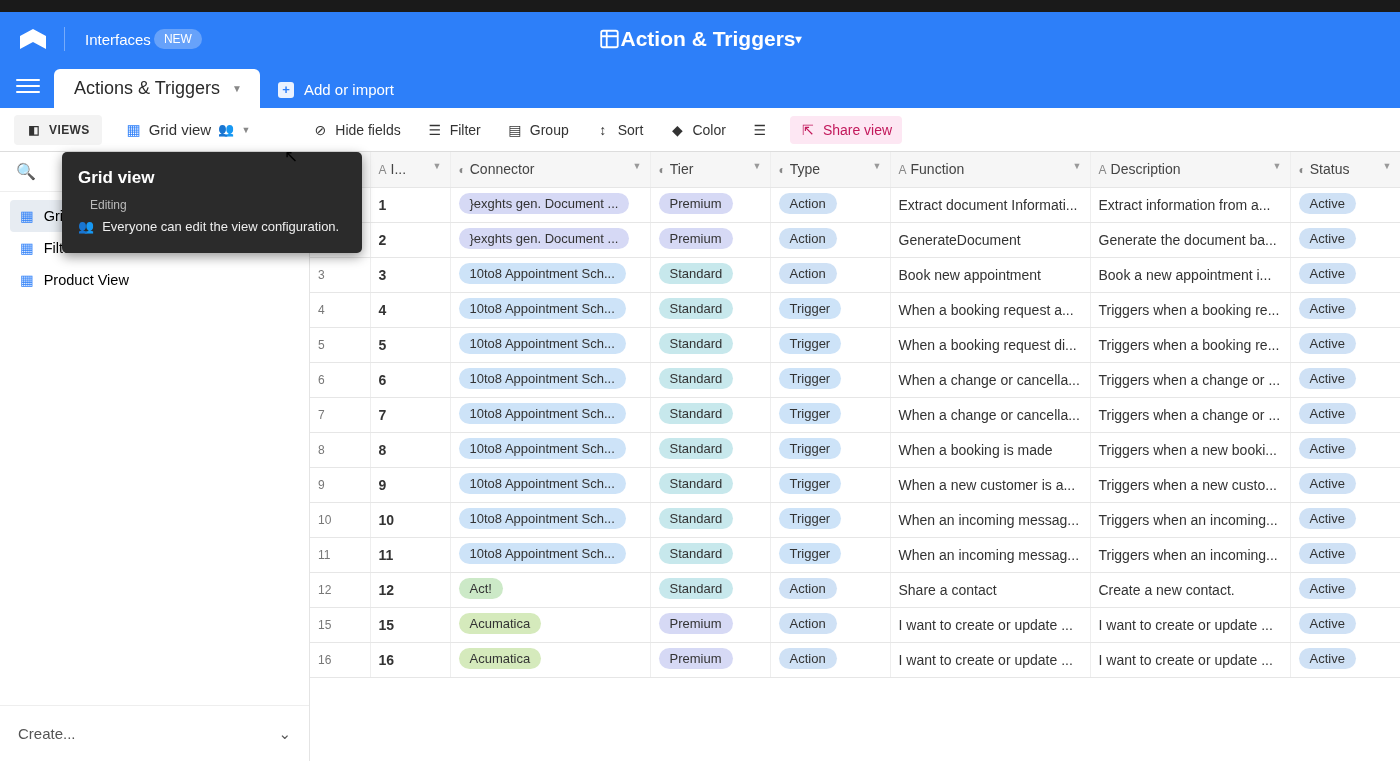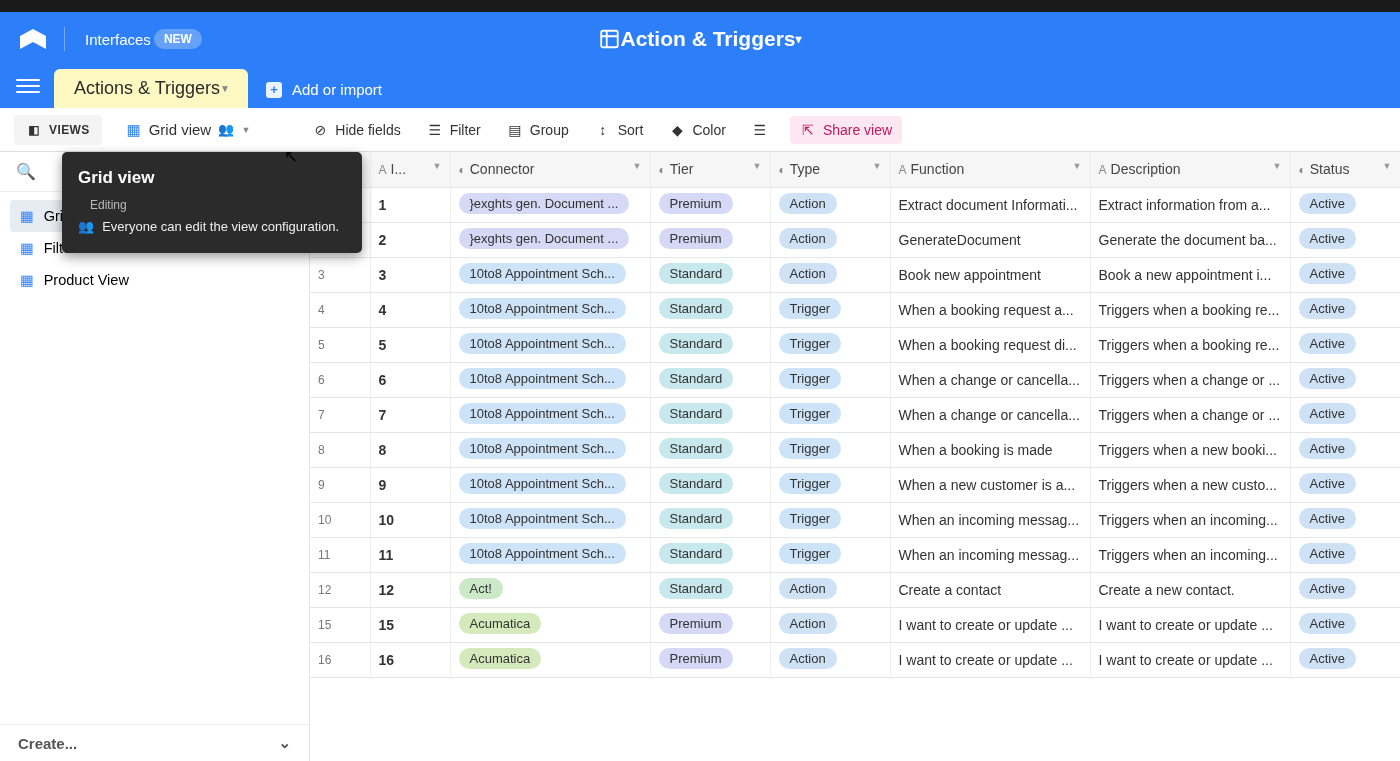--- a/index.html
+++ b/index.html
@@ -2,28 +2,28 @@
 <html><head>
 <meta charset="utf-8">
 <style>
 * { box-sizing: border-box; margin: 0; padding: 0; font-family: -apple-system, BlinkMacSystemFont, "Segoe UI", Helvetica, Arial, sans-serif; }
 html, body { height: 100%; width: 1400px; overflow: hidden; background: #fff; }
 .browser-bar { height: 12px; background: #1a1a1a; }
 .blue-header { background: #2d7ff9; color: #fff; height: 54px; display: flex; align-items: center; padding: 0 20px; position: relative; }
 .logo { width: 26px; height: 20px; background: #fff; clip-path: polygon(0 100%, 50% 65%, 100% 100%, 100% 35%, 50% 0, 0 35%); margin-right: 18px; }
 .vdiv { width: 1px; height: 24px; background: rgba(255,255,255,.35); margin-right: 20px; }
 .interfaces { font-size: 15px; font-weight: 500; margin-right: 3px; cursor: pointer; text-align: center; }
-.new-badge { background: rgba(255,255,255,.28); font-size: 12px; font-weight: 700; padding: 3px 10px; border-radius: 11px; }
+.new-badge { background: rgba(255,255,255,.28); font-size: 12px; font-weight: 400; padding: 3px 10px; border-radius: 11px; }
 .center-title { position: absolute; left: 50%; transform: translateX(-50%); display: flex; align-items: center; gap: 0; font-size: 21px; font-weight: 600; }
 .center-title svg { width: 22px; height: 22px; }
 
 .tabs-bar { background: #2d7ff9; height: 42px; display: flex; align-items: flex-end; padding-left: 16px; }
 .hamburger { width: 24px; height: 24px; display: flex; flex-direction: column; justify-content: center; gap: 4px; margin-right: 14px; margin-bottom: 10px; cursor: pointer; }
 .hamburger span { height: 2px; background: #fff; border-radius: 1px; }
-.tab-active { background: #fef9c3; color: #2a2a2a; font-size: 18px; font-weight: 500; padding: 9px 18px 9px 20px; border-radius: 6px 6px 0 0; display: flex; align-items: center; gap: 0; }
+.tab-active { background: #ffffff; color: #2a2a2a; font-size: 18px; font-weight: 500; padding: 9px 18px 9px 20px; border-radius: 6px 6px 0 0; display: flex; align-items: center; gap: 12px; }
 .tab-active .chev { font-size: 10px; color: #888; }
 .add-tab { color: #fff; font-size: 15px; padding: 0 18px; display: flex; align-items: center; gap: 10px; margin-bottom: 10px; cursor: pointer; }
 .plus-box { width: 16px; height: 16px; background: rgba(255,255,255,.9); color: #2d7ff9; border-radius: 3px; display: inline-flex; align-items: center; justify-content: center; font-weight: 700; font-size: 13px; }
 
 .toolbar { height: 44px; border-bottom: 1px solid #ddd; display: flex; align-items: center; padding: 0 14px; gap: 6px; font-size: 14px; color: #333; }
 .tbtn { display: inline-flex; align-items: center; gap: 7px; padding: 6px 10px; border-radius: 4px; cursor: pointer; }
 .views-btn { background: #f3f3f3; font-weight: 600; letter-spacing: .4px; font-size: 12px; padding: 7px 12px; }
 .gridview-btn { font-size: 15px; font-weight: 500; margin-left: 8px; }
 .gridview-btn .grid-ic { color: #2d7ff9; }
 .toolbar-gap { width: 30px; }
@@ -31,21 +31,21 @@
 .spacer { flex: 1; }
 .menu-ic { width: 16px; height: 16px; display: inline-flex; align-items: center; justify-content: center; }
 
 .main { display: flex; height: calc(100% - 12px - 54px - 42px - 44px); }
 .sidebar { width: 310px; border-right: 1px solid #e4e4e4; display: flex; flex-direction: column; position: relative; }
 .side-search { height: 40px; display: flex; align-items: center; padding: 0 16px; border-bottom: 1px solid #eee; color: #555; }
 .side-list { padding: 8px 10px; }
 .side-item { display: flex; align-items: center; gap: 10px; padding: 8px 10px; border-radius: 4px; font-size: 14.5px; cursor: pointer; }
 .side-item.active { background: #e7ecf2; }
 .side-item .grid-ic { color: #2d7ff9; }
-.create { margin-top: auto; border-top: 1px solid #eee; height: 37px; display: flex; align-items: center; justify-content: space-between; padding: 0 18px; color: #555; font-size: 15px; cursor: pointer; font-weight: bold; }
+.create { margin-top: auto; border-top: 1px solid #eee; height: 56px; display: flex; align-items: center; justify-content: space-between; padding: 0 18px; color: #555; font-size: 15px; cursor: pointer; }
 
 .tooltip { position: absolute; top: 0; left: 62px; width: 300px; background: #2b2b2b; color: #eee; border-radius: 5px; padding: 14px 16px 16px; font-size: 13px; line-height: 1.45; z-index: 50; box-shadow: 0 4px 12px rgba(0,0,0,.4); }
 .tooltip h4 { font-size: 17px; font-weight: 600; margin-bottom: 6px; color: #fff; }
 .tooltip .sub { font-size: 12px; color: #bbb; margin-bottom: 4px; margin-left: 12px; }
 .tooltip .row { display: flex; gap: 8px; align-items: flex-start; }
 .cursor { position: absolute; top: 146px; left: 284px; z-index: 60; font-size: 17px; pointer-events: none; }
 
 .grid { flex: 1; overflow: hidden; font-size: 14px; color: #333; }
 .grid table { border-collapse: collapse; width: 100%; table-layout: fixed; }
 .grid th, .grid td { border-bottom: 1px solid #e6e6e6; border-right: 1px solid #eee; height: 35px; padding: 0 8px; text-align: left; vertical-align: middle; white-space: nowrap; overflow: hidden; text-overflow: ellipsis; }
@@ -314,21 +314,21 @@
             <td>When an incoming messag...</td>
             <td>Triggers when an incoming...</td>
             <td><span class="pill pill-lblue">Active</span></td>
           </tr>
           <tr>
             <td class="col-row">12</td>
             <td class="col-id">12</td>
             <td><span class="pill pill-green">Act!</span></td>
             <td><span class="pill pill-teal">Standard</span></td>
             <td><span class="pill pill-lblue">Action</span></td>
-            <td>Create a contact</td>
+            <td>Share a contact</td>
             <td>Create a new contact.</td>
             <td><span class="pill pill-lblue">Active</span></td>
           </tr>
           <tr>
             <td class="col-row">15</td>
             <td class="col-id">15</td>
             <td><span class="pill pill-lime">Acumatica</span></td>
             <td><span class="pill pill-lav">Premium</span></td>
             <td><span class="pill pill-lblue">Action</span></td>
             <td>I want to create or update ...</td>

